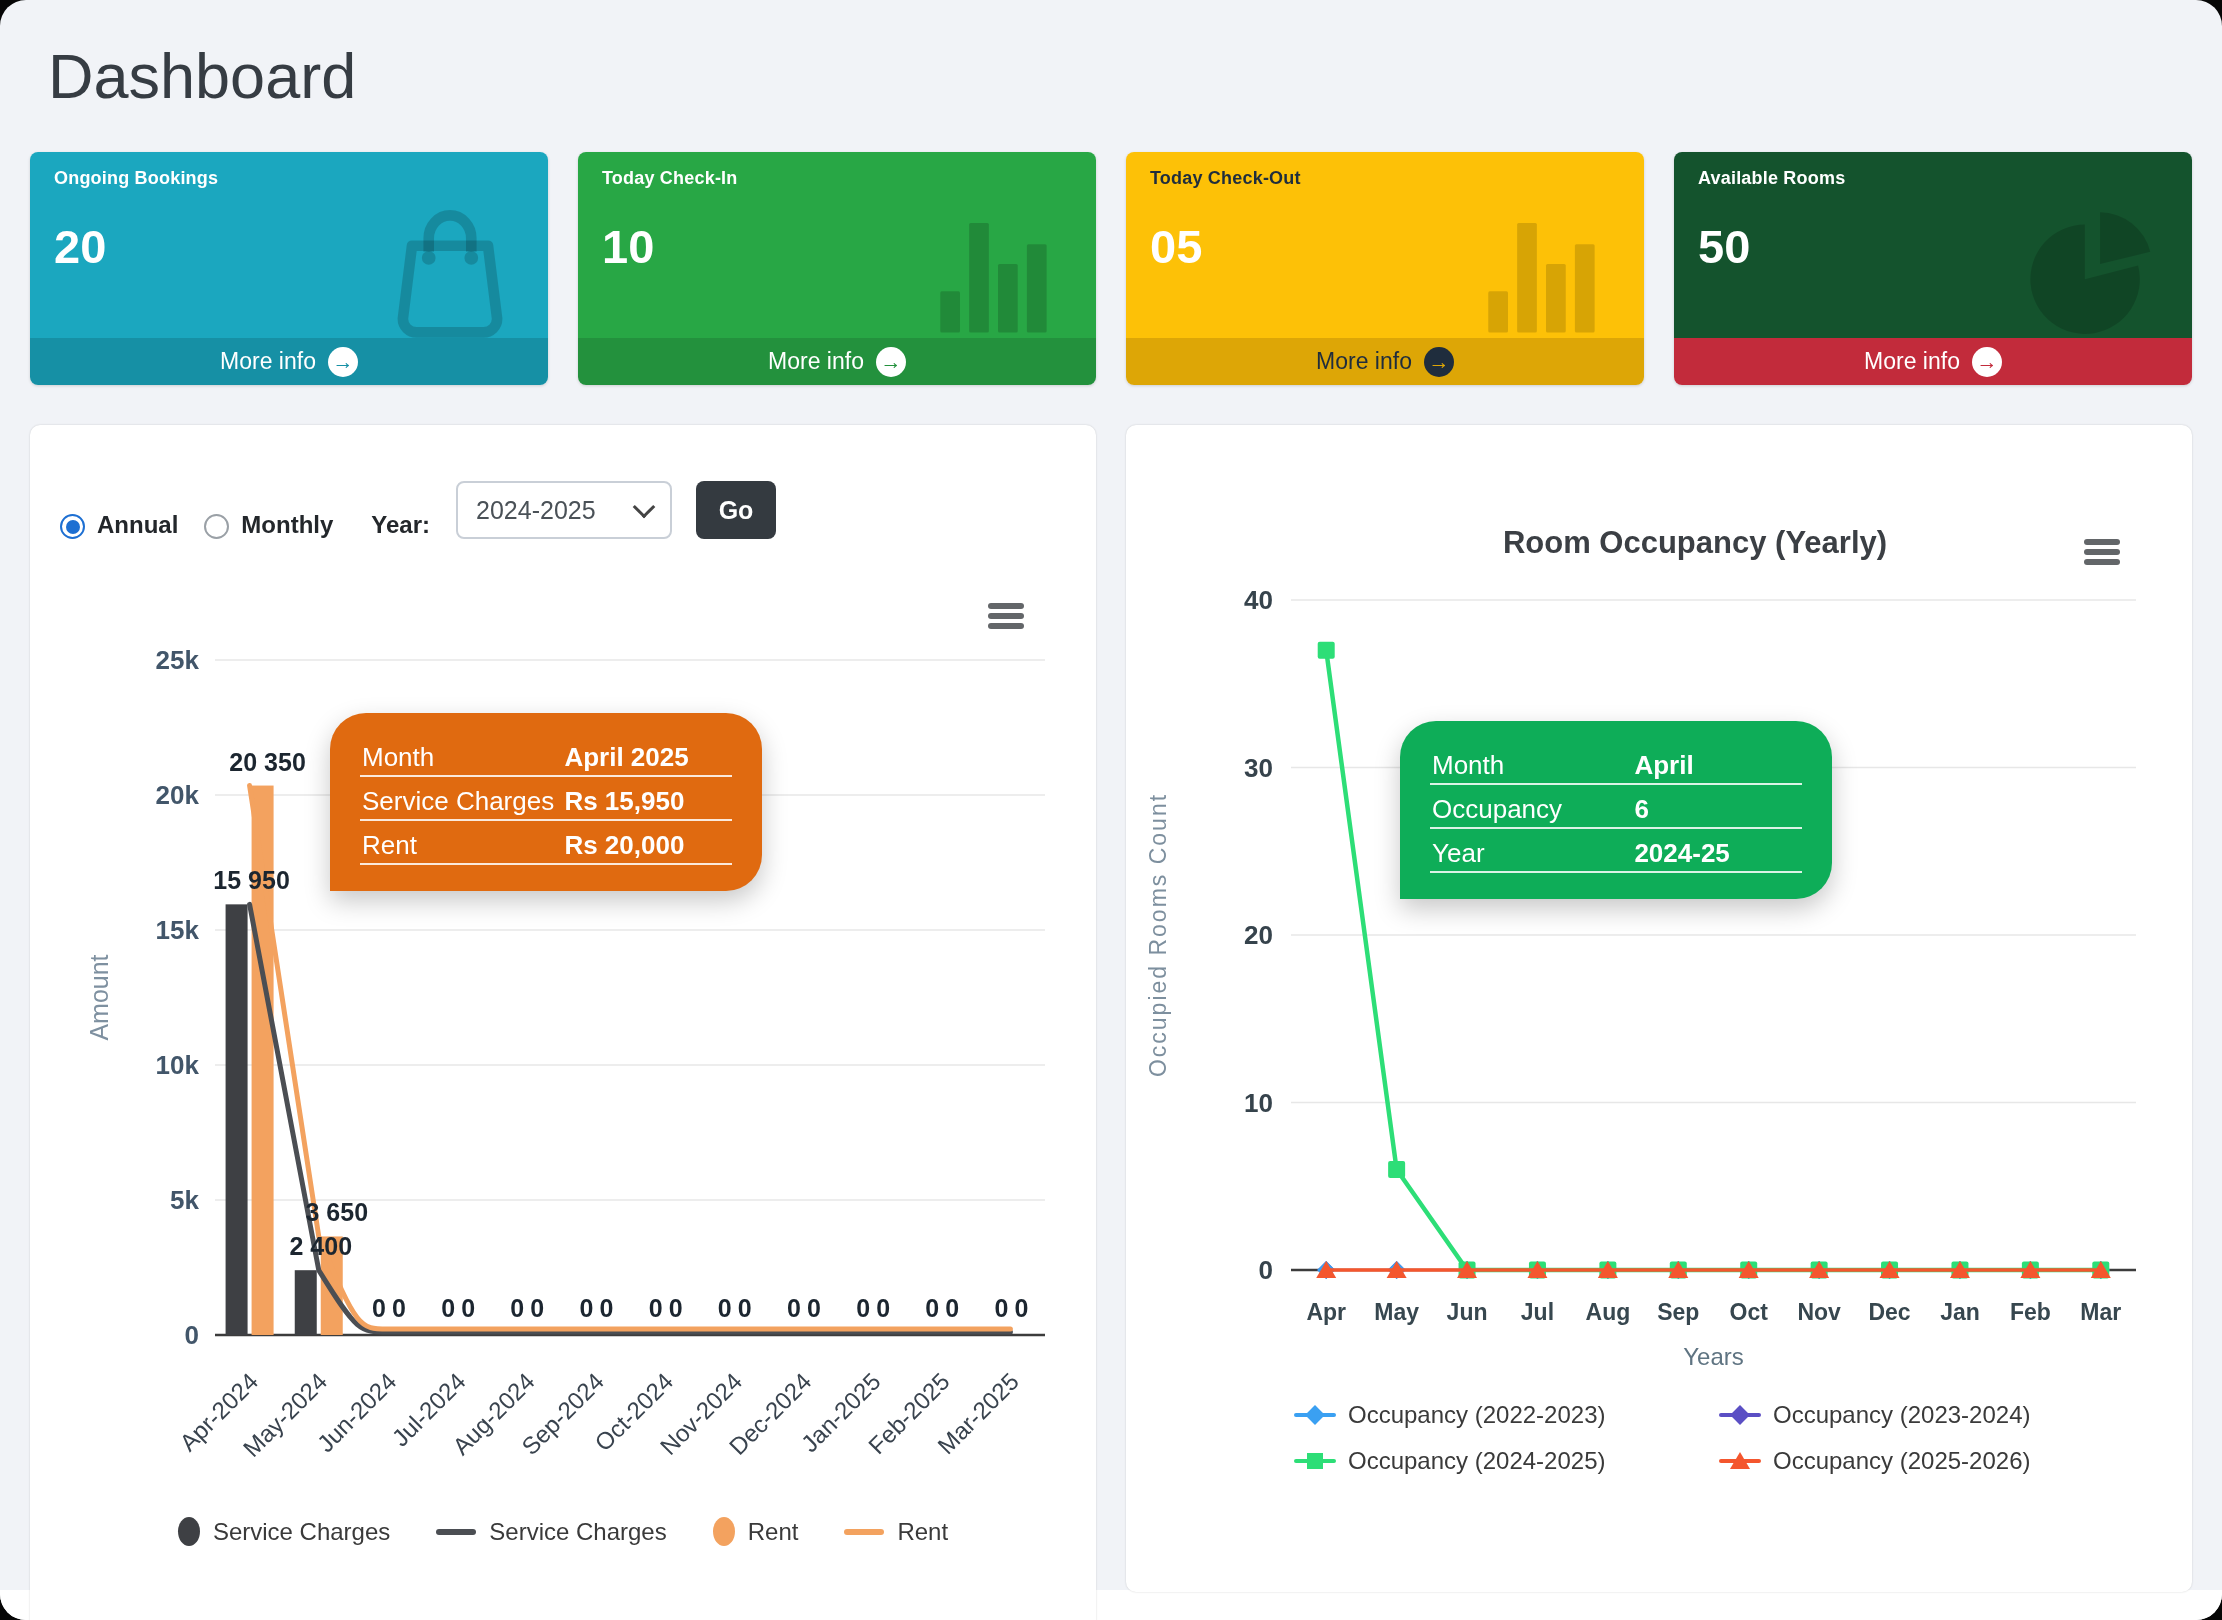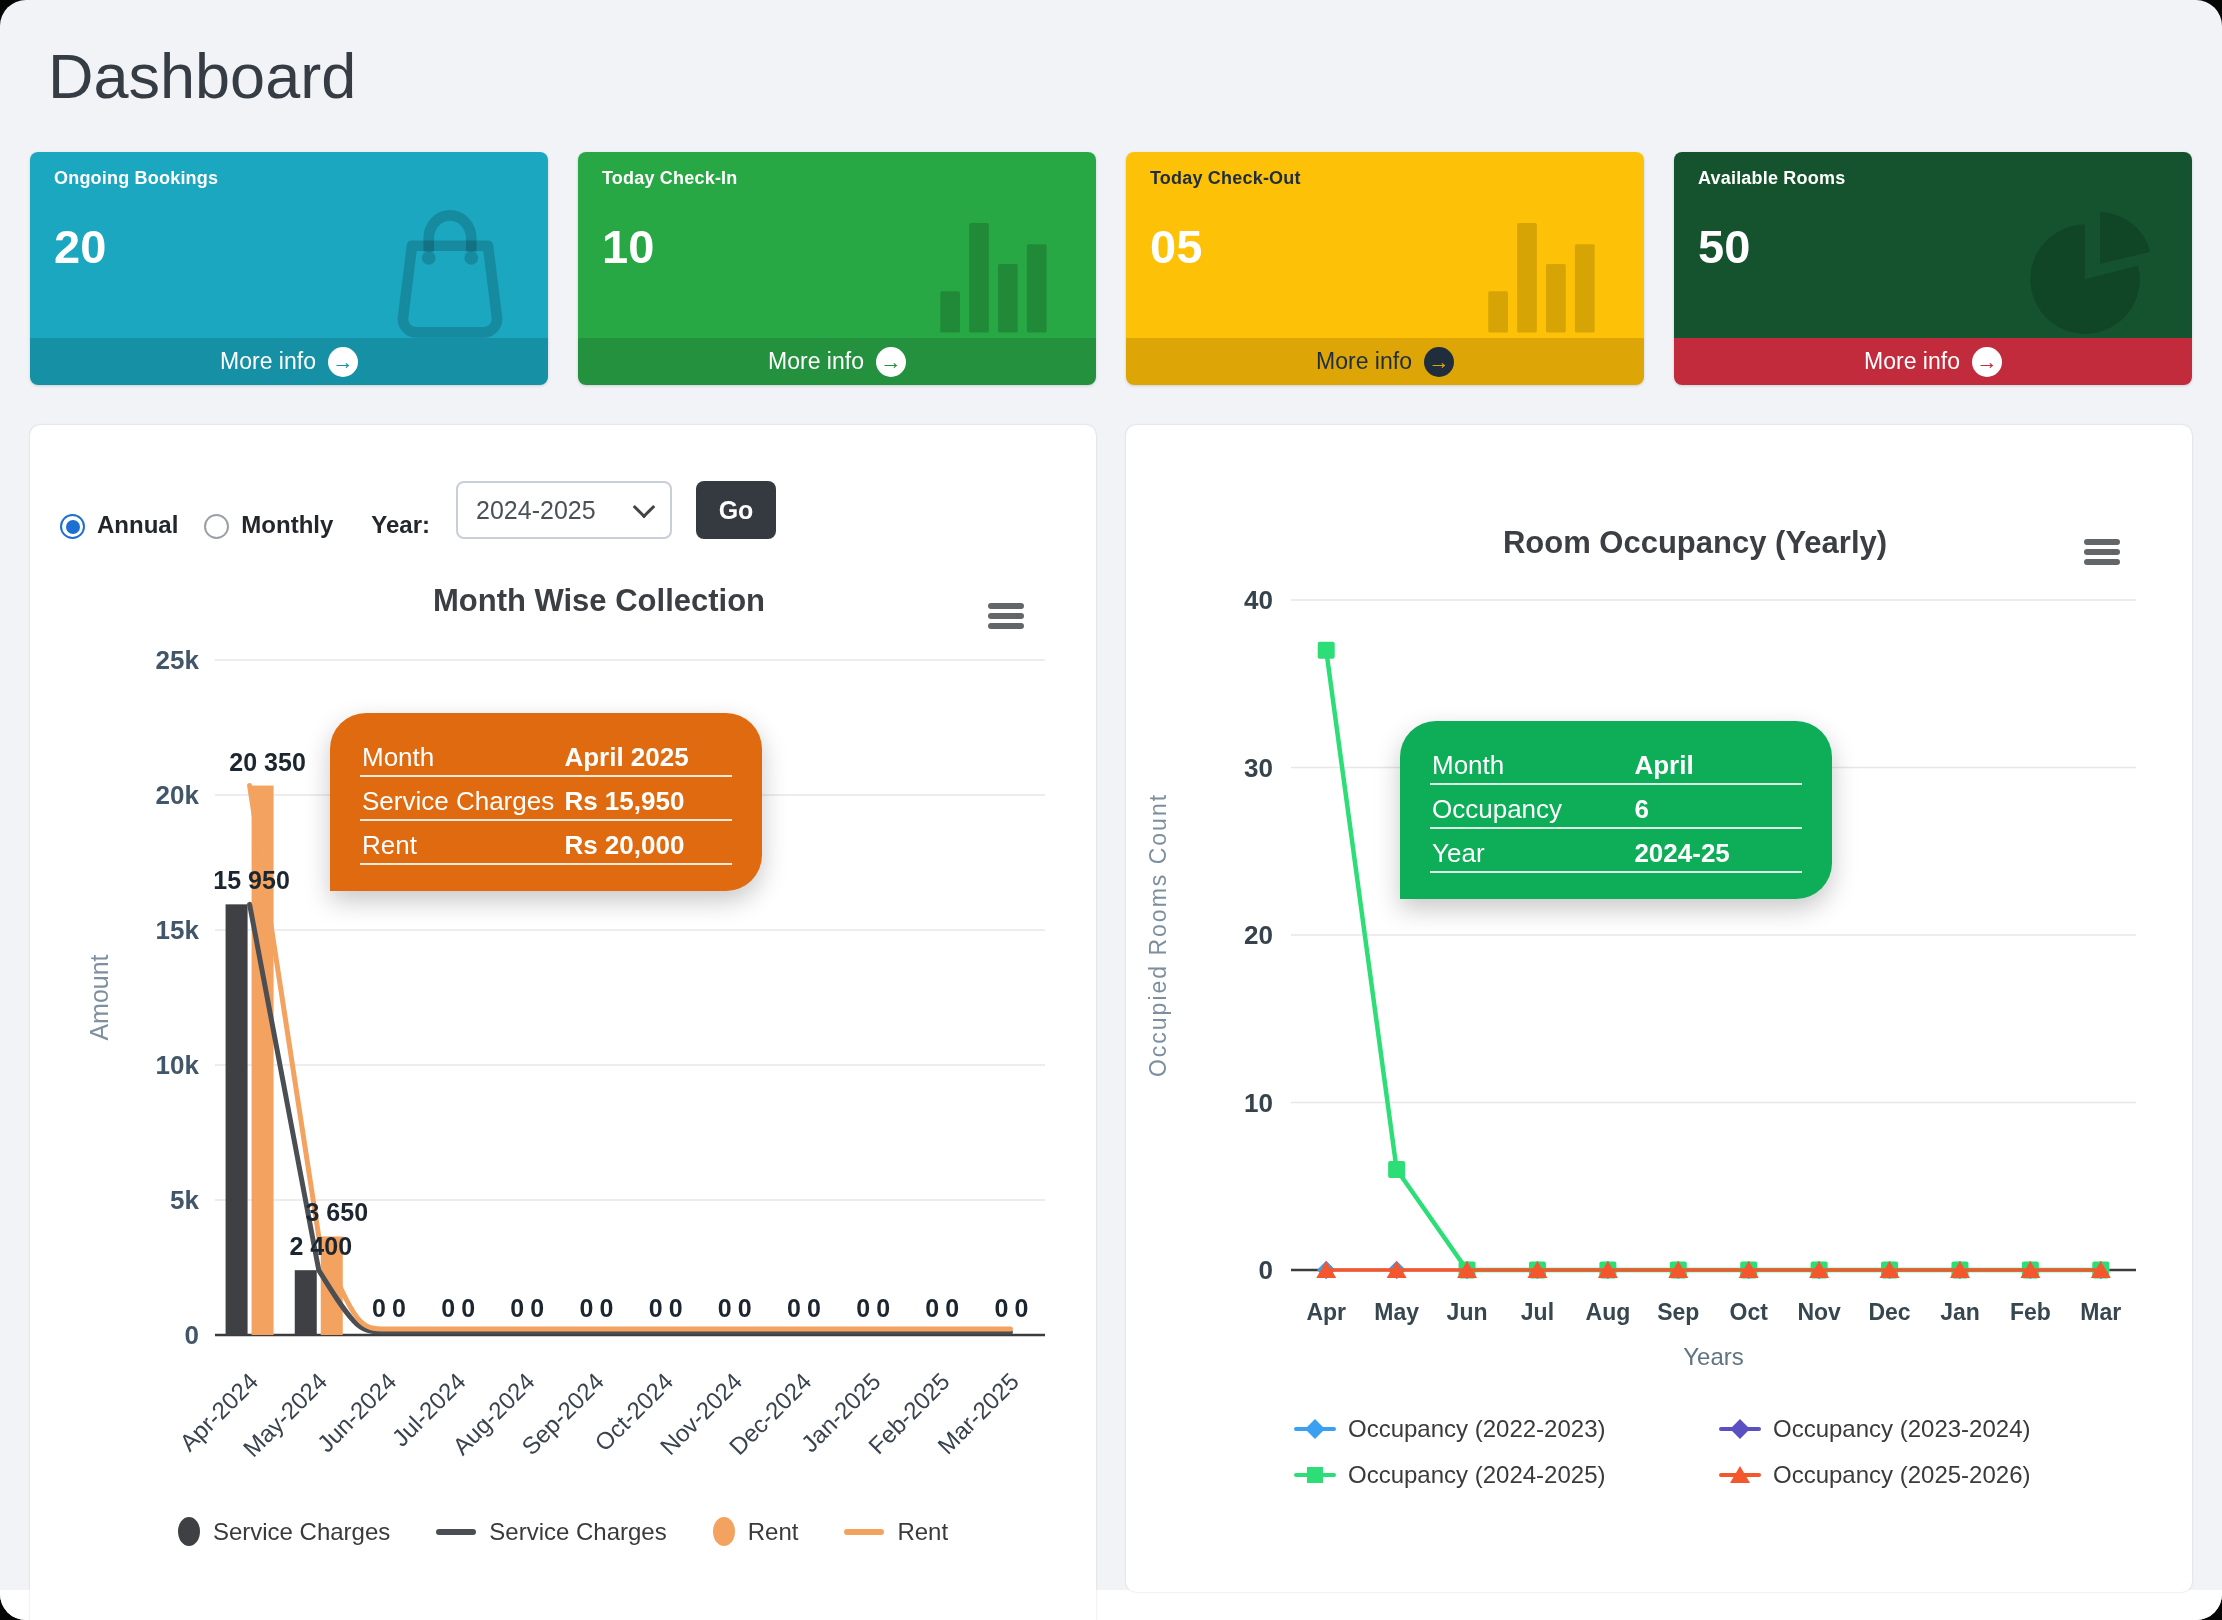--- a/index.html
+++ b/index.html
@@ -61,21 +61,21 @@
   #tooltip1{left:300px;top:288px;}
   #tooltip2{left:274px;top:296px;}
 
   
   .legend1{position:absolute;top:1092px;width:100%;display:flex;justify-content:center;gap:46px;
            font-size:24px;color:#3a3a3a;align-items:center;}
   .lg1-item{display:flex;align-items:center;gap:13px;cursor:pointer;}
   .lg1-ellipse{width:22px;height:29px;border-radius:50%;flex:none;}
   .lg1-line{width:40px;height:6px;border-radius:3px;flex:none;}
   .legend2{position:absolute;top:976px;left:168px;display:grid;grid-template-columns:425px auto;
-           row-gap:18px;font-size:24px;color:#3a3a3a;margin-top:14px;}
+           row-gap:18px;font-size:24px;color:#3a3a3a;}
   .lg2-item{display:flex;align-items:center;gap:12px;cursor:pointer;}
   .mk-wrap{position:relative;width:42px;height:22px;display:inline-block;flex:none;}
   .mk-line{position:absolute;left:0;top:9px;width:42px;height:4px;border-radius:2px;}
   .mk-diamond{position:absolute;left:14px;top:4px;width:14px;height:14px;transform:rotate(45deg);}
   .mk-square{position:absolute;left:13px;top:3px;width:16px;height:16px;}
   .mk-tri{position:absolute;left:11px;top:2px;width:0;height:0;border-left:10px solid transparent;
           border-right:10px solid transparent;border-bottom:17px solid;}
 </style>
 </head>
 <body>
@@ -167,21 +167,20 @@
       <span class="radio"></span>
       <span>Monthly</span>
       <span class="year-label">Year:</span>
       <span class="year-select">
         <span>2024-2025</span>
         <span class="chev"></span>
       </span>
       <button class="go-btn">Go</button>
     </div>
 
-    <div class="chart-title">Month Wise Collection</div>
     <div class="hamburger">
         <span></span>
         <span></span>
         <span></span>
       </div>
 
     <svg class="chart-svg" id="svg1" width="1066" height="1260">
         <text x="169" y="919" text-anchor="end" font-size="26" font-weight="700" fill="#42566a">0</text>
         <line x1="185" y1="775" x2="1015" y2="775" stroke="#e7e7e7" stroke-width="1.5"></line>
         <text x="169" y="784" text-anchor="end" font-size="26" font-weight="700" fill="#42566a">5k</text>

